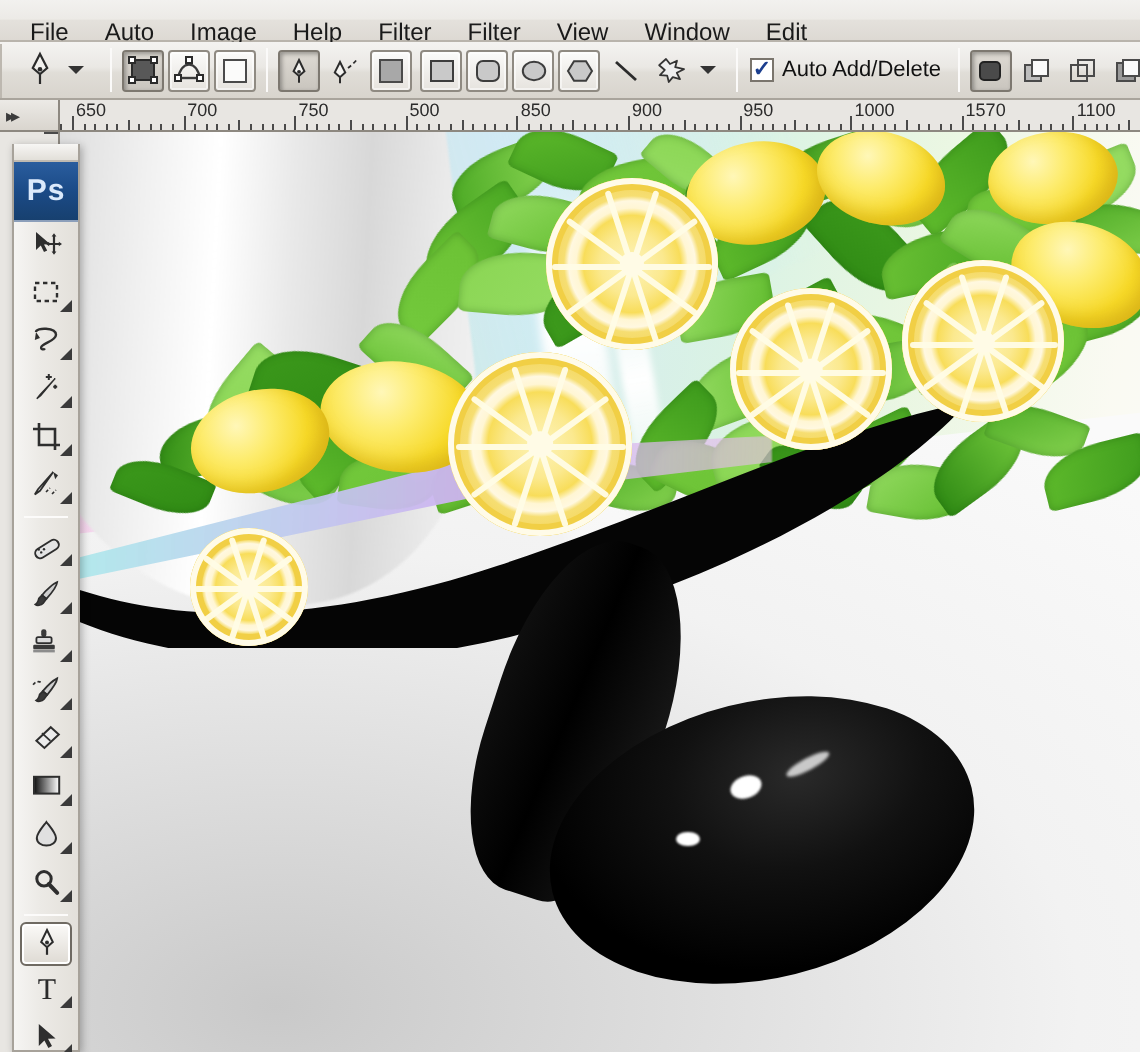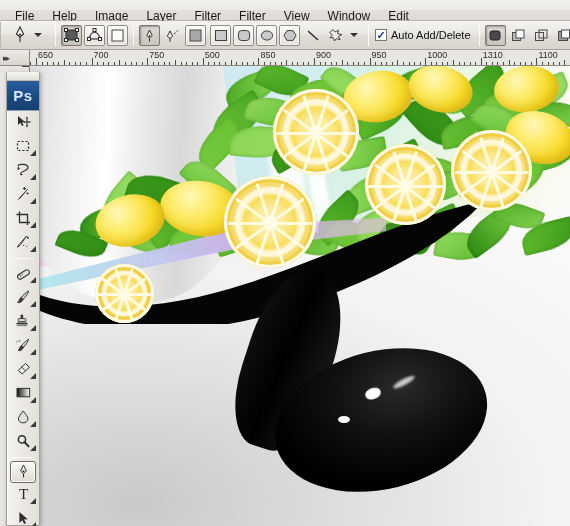--- a/index.html
+++ b/index.html
@@ -244,23 +244,23 @@
   .tb-div{ height:1px; background:#bcb7af; margin:3px 5px; border-bottom:1px solid #fcfbfa;}
   .glyph{ font-size:14px; color:#2e2e2e; line-height:1; }
 </style>
 </head>
 <body>
 
 <div id="app">
 
   <div class="menubar" id="menubar">
       <div class="menu-item">File</div>
+      <div class="menu-item">Auto</div>
+      <div class="menu-item">Image</div>
       <div class="menu-item">Help</div>
-      <div class="menu-item">Image</div>
-      <div class="menu-item">Layer</div>
       <div class="menu-item">Filter</div>
       <div class="menu-item">Filter</div>
       <div class="menu-item">View</div>
       <div class="menu-item">Window</div>
       <div class="menu-item">Edit</div>
     </div>
 
   <div class="optionsbar">
     <div class="ob-grip"></div>
 
@@ -488,21 +488,21 @@
       <div class="tick minor" style="left: 430.76px;"></div>
       <div class="tick minor" style="left: 436.32px;"></div>
       <div class="tick minor" style="left: 441.88px;"></div>
       <div class="tick minor" style="left: 447.44px;"></div>
       <div class="tick mid" style="left: 453px;"></div>
       <div class="tick minor" style="left: 458.56px;"></div>
       <div class="tick minor" style="left: 464.12px;"></div>
       <div class="tick minor" style="left: 469.68px;"></div>
       <div class="tick minor" style="left: 475.24px;"></div>
       <div class="tick major" style="left: 480.8px;"></div>
-      <div class="rlabel" style="left: 482.8px;">1310</div>
+      <div class="rlabel" style="left: 482.8px;">1570</div>
       <div class="tick minor" style="left: 486.36px;"></div>
       <div class="tick minor" style="left: 491.92px;"></div>
       <div class="tick minor" style="left: 497.48px;"></div>
       <div class="tick minor" style="left: 503.04px;"></div>
       <div class="tick mid" style="left: 508.6px;"></div>
       <div class="tick minor" style="left: 514.16px;"></div>
       <div class="tick minor" style="left: 519.72px;"></div>
       <div class="tick minor" style="left: 525.28px;"></div>
       <div class="tick minor" style="left: 530.84px;"></div>
       <div class="tick major" style="left: 536.4px;"></div>

